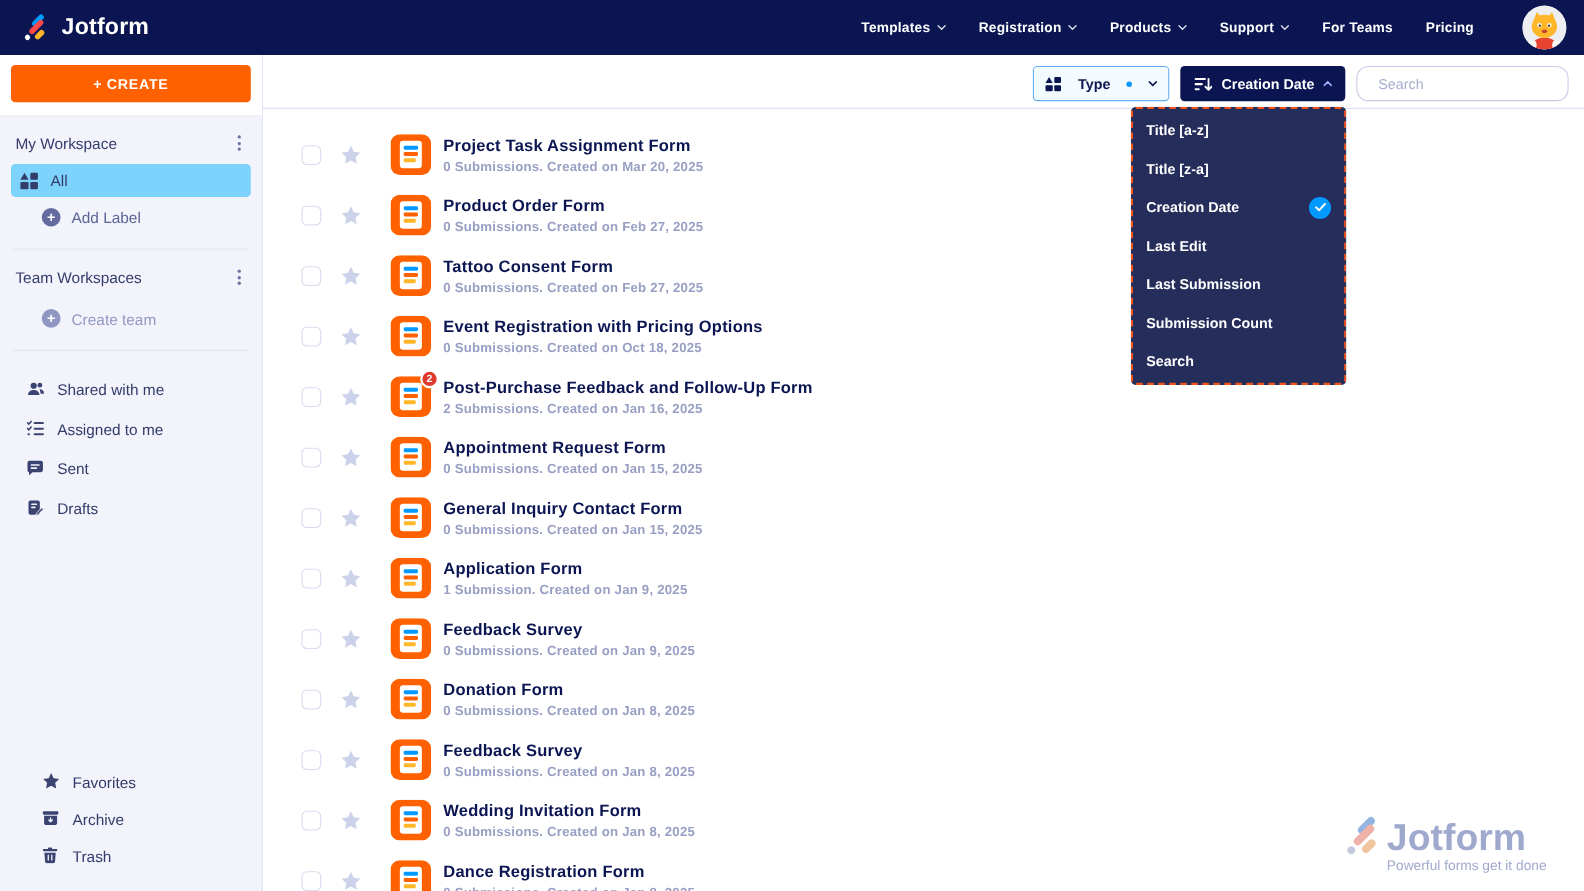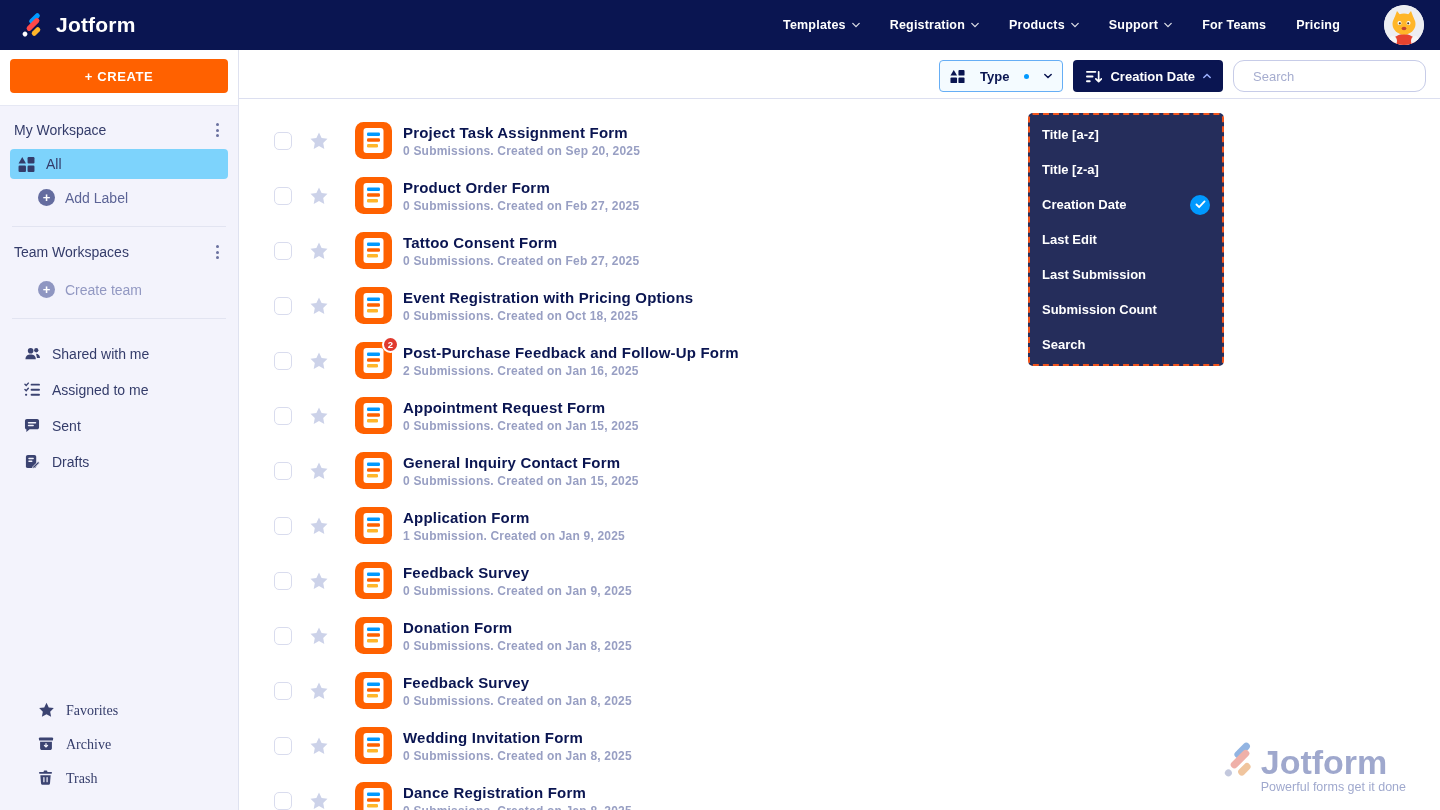--- a/index.html
+++ b/index.html
@@ -49,40 +49,40 @@
   .sub-item { display:flex; align-items:center; gap:10px; padding:10px 10px 10px 38px;
     color:#9298c2; font-size:14px; font-weight:500; cursor:pointer; }
   .sub-item.darker { color:#5c6496; }
   .plus-circle { width:17px; height:17px; border-radius:50%; display:flex; align-items:center;
     justify-content:center; color:#fff; font-size:13px; font-weight:700; line-height:1; flex:0 0 17px; }
   .plus-circle.dark { background:#646c9f; } .plus-circle.light { background:#8f96c1; }
   .side-divider { height:1px; background:#e2e4f1; margin:10px 12px; }
   .side-group { padding:6px 0; }
   .nav-list .side-item { margin:2px 10px; padding-left:14px; height:34px; }
   .side-bottom { margin-top:auto; padding-bottom:14px; }
-  .side-bottom .side-item { margin:1px 10px; padding-left:28px; height:33px;font-family:Liberation Serif, serif; }
+  .side-bottom .side-item { margin:1px 10px; padding-left:28px; height:33px; }
 
   
   .toolbar { height:49px; border-bottom:1px solid #dcdff0; display:flex; align-items:flex-start;
     justify-content:flex-end; gap:10px; padding:10px 14px 0 0; }
   .type-btn { height:32px; display:flex; align-items:center; gap:15px; padding:0 10px;
     background:#f4fbff; border:1px solid #66aef5; border-radius:4px; cursor:pointer;
     color:#0a1551; font-size:13px; font-weight:700; }
   .blue-dot { width:5px; height:5px; border-radius:50%; background:#0099ff; }
   .sort-btn { height:32px; display:flex; align-items:center; gap:8px; padding:0 12px;
     background:#0a1551; border:none; border-radius:4px; cursor:pointer; color:#fff;
     font-size:13px; font-weight:700; font-family:inherit; }
   .search-box { width:193px; height:32px; border:1px solid #c7cce8; border-radius:11px;
     display:flex; align-items:center; padding:0 10px; gap:9px; background:#fff; }
   .search-box input { border:none; outline:none; flex:1; font-family:inherit; font-size:13px;
     color:#343c6a; background:transparent; }
   .search-box input::placeholder { color:#a6adcf; }
 
   
-  .sort-menu { position:absolute; left:789px; top:63px; width:196px; background:#252d5b;
+  .sort-menu { position:absolute; left:789px; top:47px; width:196px; background:#252d5b;
     border:2px dashed #f0541c; border-radius:5px; z-index:50; padding:2px 0; }
   .sort-item { display:flex; align-items:center; justify-content:space-between; height:35px;
     padding:0 12px; color:#fff; font-size:13px; font-weight:700; cursor:pointer; }
   .check-circle { width:20px; height:20px; border-radius:50%; background:#0099ff;
     display:flex; align-items:center; justify-content:center; }
 
   
   .form-list { padding:23px 0 0 35px; }
   .form-row { display:flex; align-items:center; height:37px; margin-bottom:18px; }
   .row-check { width:18px; height:18px; border:1.5px solid #d9dcee; border-radius:5px;
@@ -404,21 +404,21 @@
         <rect x="0" y="0" width="37" height="37" rx="8.5" fill="#ff6100"></rect>
         <rect x="8.5" y="6" width="20" height="25" rx="3" fill="#ffffff"></rect>
         <rect x="12" y="10.5" width="13" height="3.6" rx="1.3" fill="#0099ff"></rect>
         <rect x="12" y="16.2" width="13" height="3.6" rx="1.3" fill="#ff6100"></rect>
         <rect x="12" y="21.9" width="11" height="3.6" rx="1.3" fill="#ffb629"></rect>
       </svg>
       
     </span>
     <span class="row-text">
       <div class="row-title">Project Task Assignment Form</div>
-      <div class="row-meta">0 Submissions. Created on Sep 20, 2025</div>
+      <div class="row-meta">0 Submissions. Created on Mar 20, 2025</div>
     </span>
   </div>
 
   <div class="form-row">
     <span class="row-check"></span>
     <span class="row-star">
       <svg viewBox="0 0 20 20" width="20" height="20">
               <path d="M10 1.5 L12.6 7 L18.5 7.8 L14.2 12 L15.3 17.9 L10 15 L4.7 17.9 L5.8 12 L1.5 7.8 L7.4 7 Z" fill="#ccd2e9"></path>
             </svg>
     </span>

